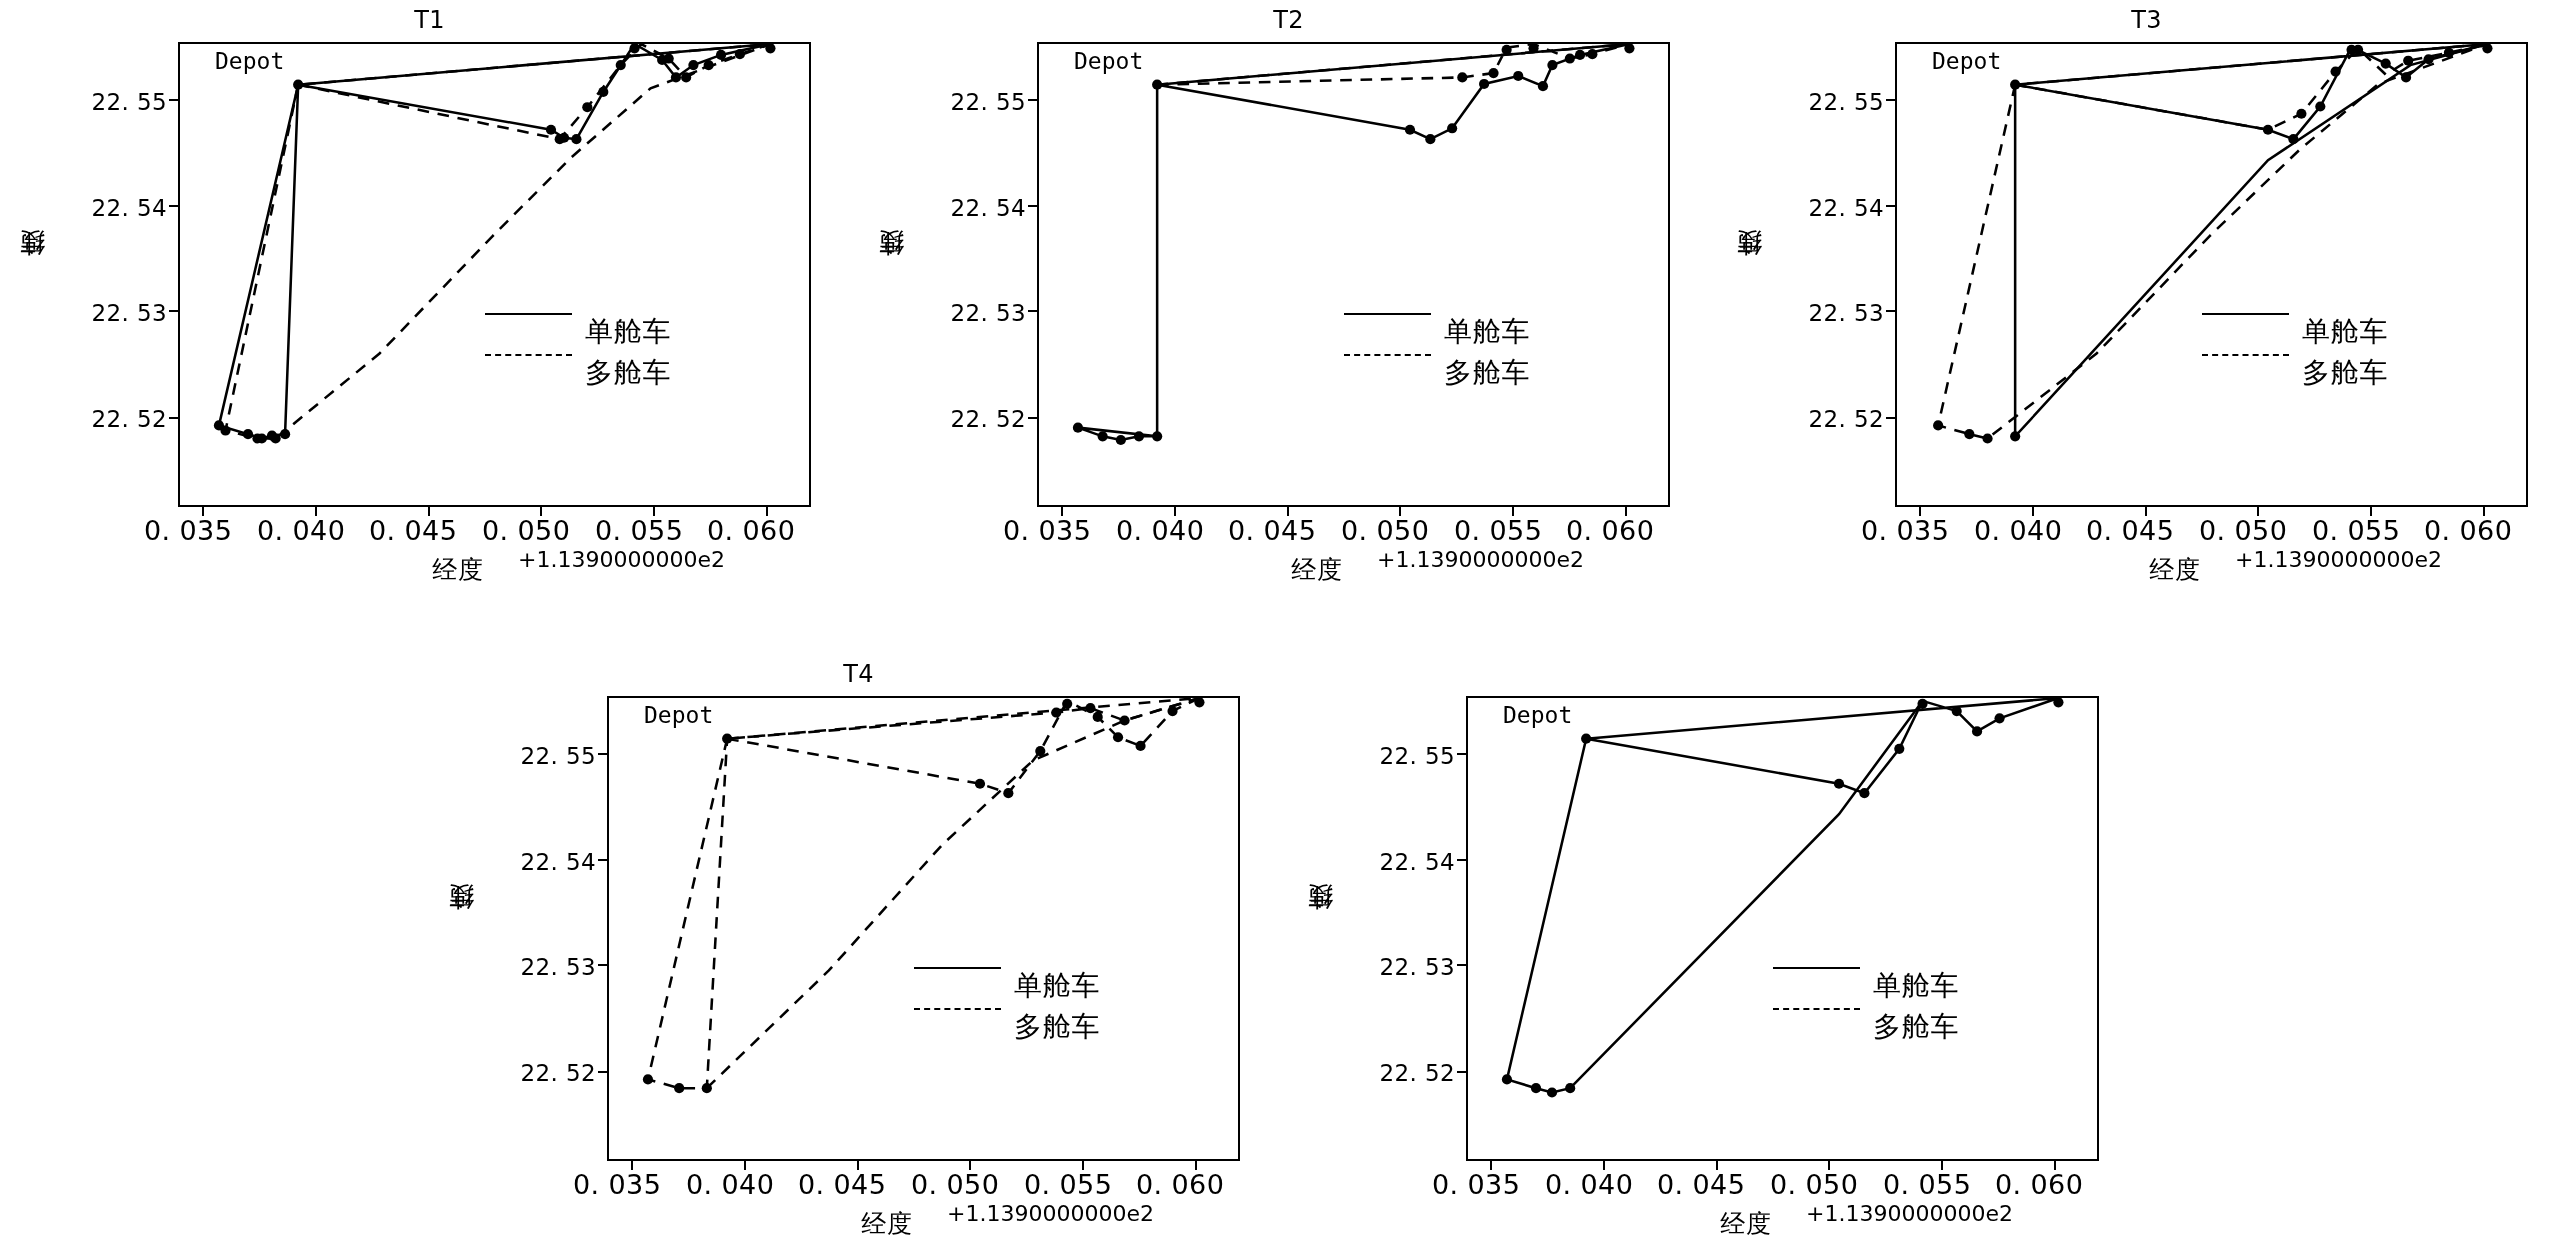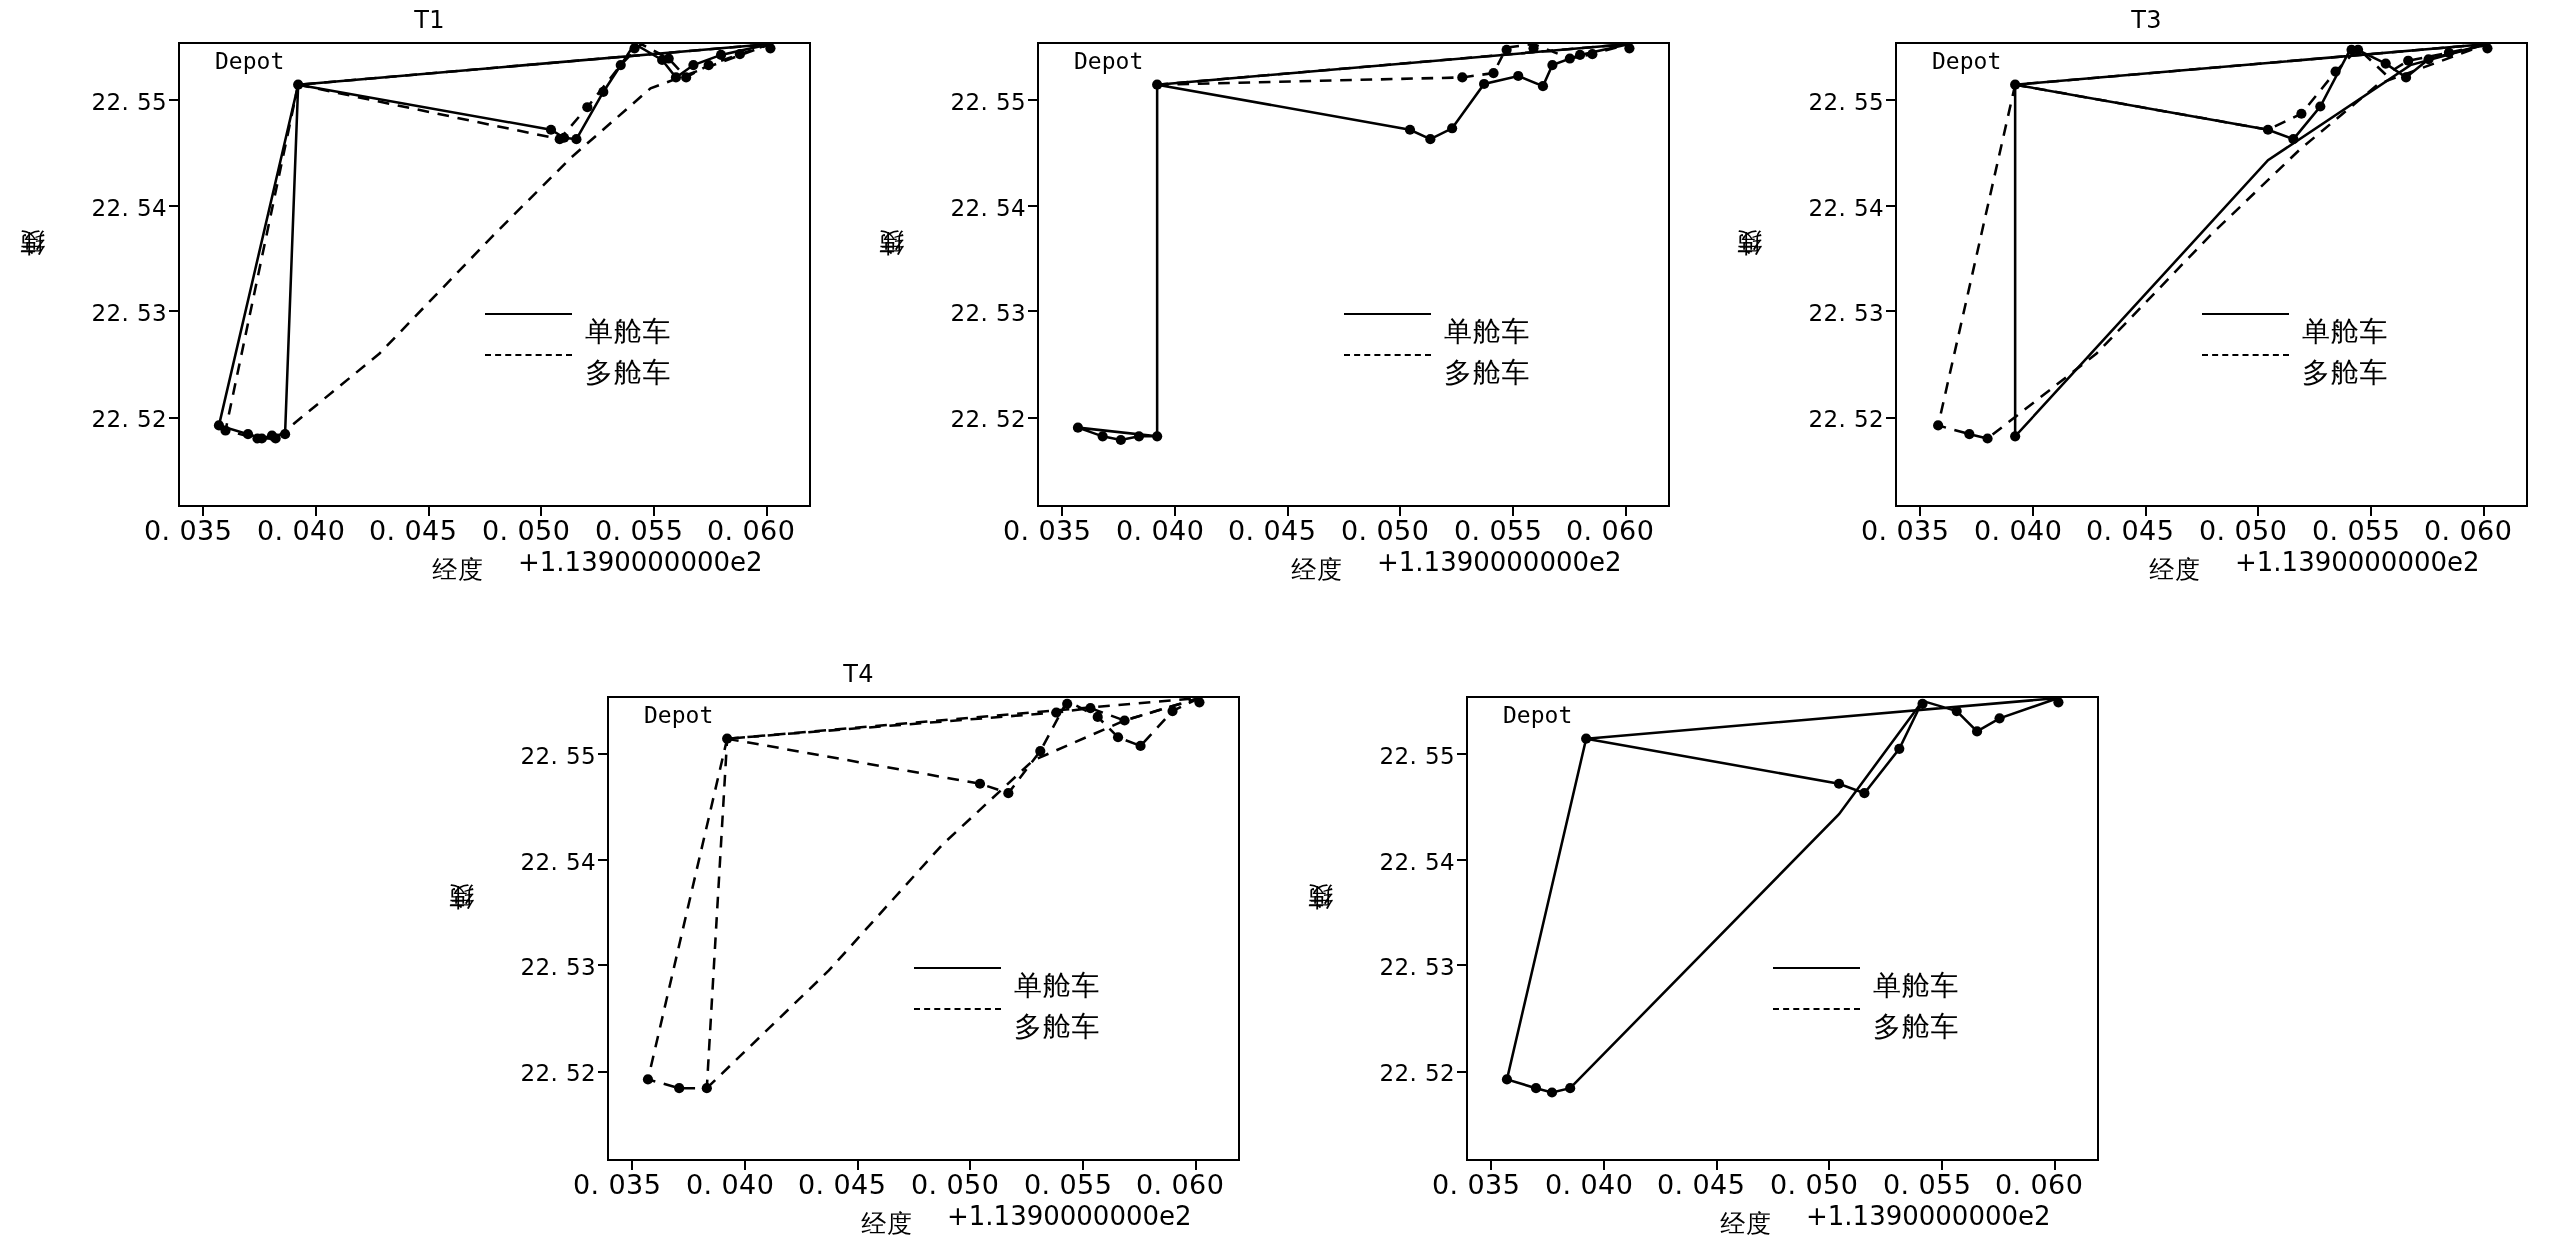--- a/index.html
+++ b/index.html
@@ -53,21 +53,21 @@
     letter-spacing: 0.7px;
   }
   .xlabel {
     position: absolute;
     font-size: 25px;
     text-align: center;
     letter-spacing: 0.7px;
   }
   .offset-text {
     position: absolute;
-    font-size: 26px;
+    font-size: 22px;
     letter-spacing: 0px;
     white-space: nowrap;
   }
   .ytick {
     position: absolute;
     font-size: 23px;
     text-align: right;
     white-space: nowrap;
     letter-spacing: 0.4px;
   }
@@ -190,20 +190,21 @@
     <div class="tickmark" style="left:315px; top:507px; width:2.2px; height:8.7px;"></div>
     <div class="tickmark" style="left:428px; top:507px; width:2.2px; height:8.7px;"></div>
     <div class="tickmark" style="left:540px; top:507px; width:2.2px; height:8.7px;"></div>
     <div class="tickmark" style="left:653px; top:507px; width:2.2px; height:8.7px;"></div>
     <div class="tickmark" style="left:766px; top:507px; width:2.2px; height:8.7px;"></div>
     <div class="xlabel" style="left:400px; top:553px; width:116px;">经度</div>
     <div class="offset-text" style="left:518px; top:547px;">+1.1390000000e2</div>
   </div>
 
   <div class="panel" style="left:859px; top:0px; width:859px; height:603px;">
+    <div class="panel-title" style="top:5.8px;">T2</div>
     <div class="axes-box" style="left:178px; top:42px; width:633px; height:465px;">
       <svg class="axes-svg" width="633" height="465" viewBox="0 0 870 640">
 
         <polyline points="162,56 162,540 53,528 87,540 112,545 137,540 162,540" fill="none" stroke="#000" stroke-width="3.5"></polyline>
 
         <polyline points="162,56 510,118 538,131 568,116 612,55 659,44 693,58 706,29 744,15 812,0 162,56" fill="none" stroke="#000" stroke-width="3.5"></polyline>
 
         <polyline points="162,56 582,46 625,40 643,5 680,0 730,20 761,14 812,0 162,56" fill="none" stroke="#000" stroke-width="3.5" stroke-dasharray="16,12"></polyline>
         <g fill="#000">
           <circle cx="162" cy="56" r="7"></circle>

